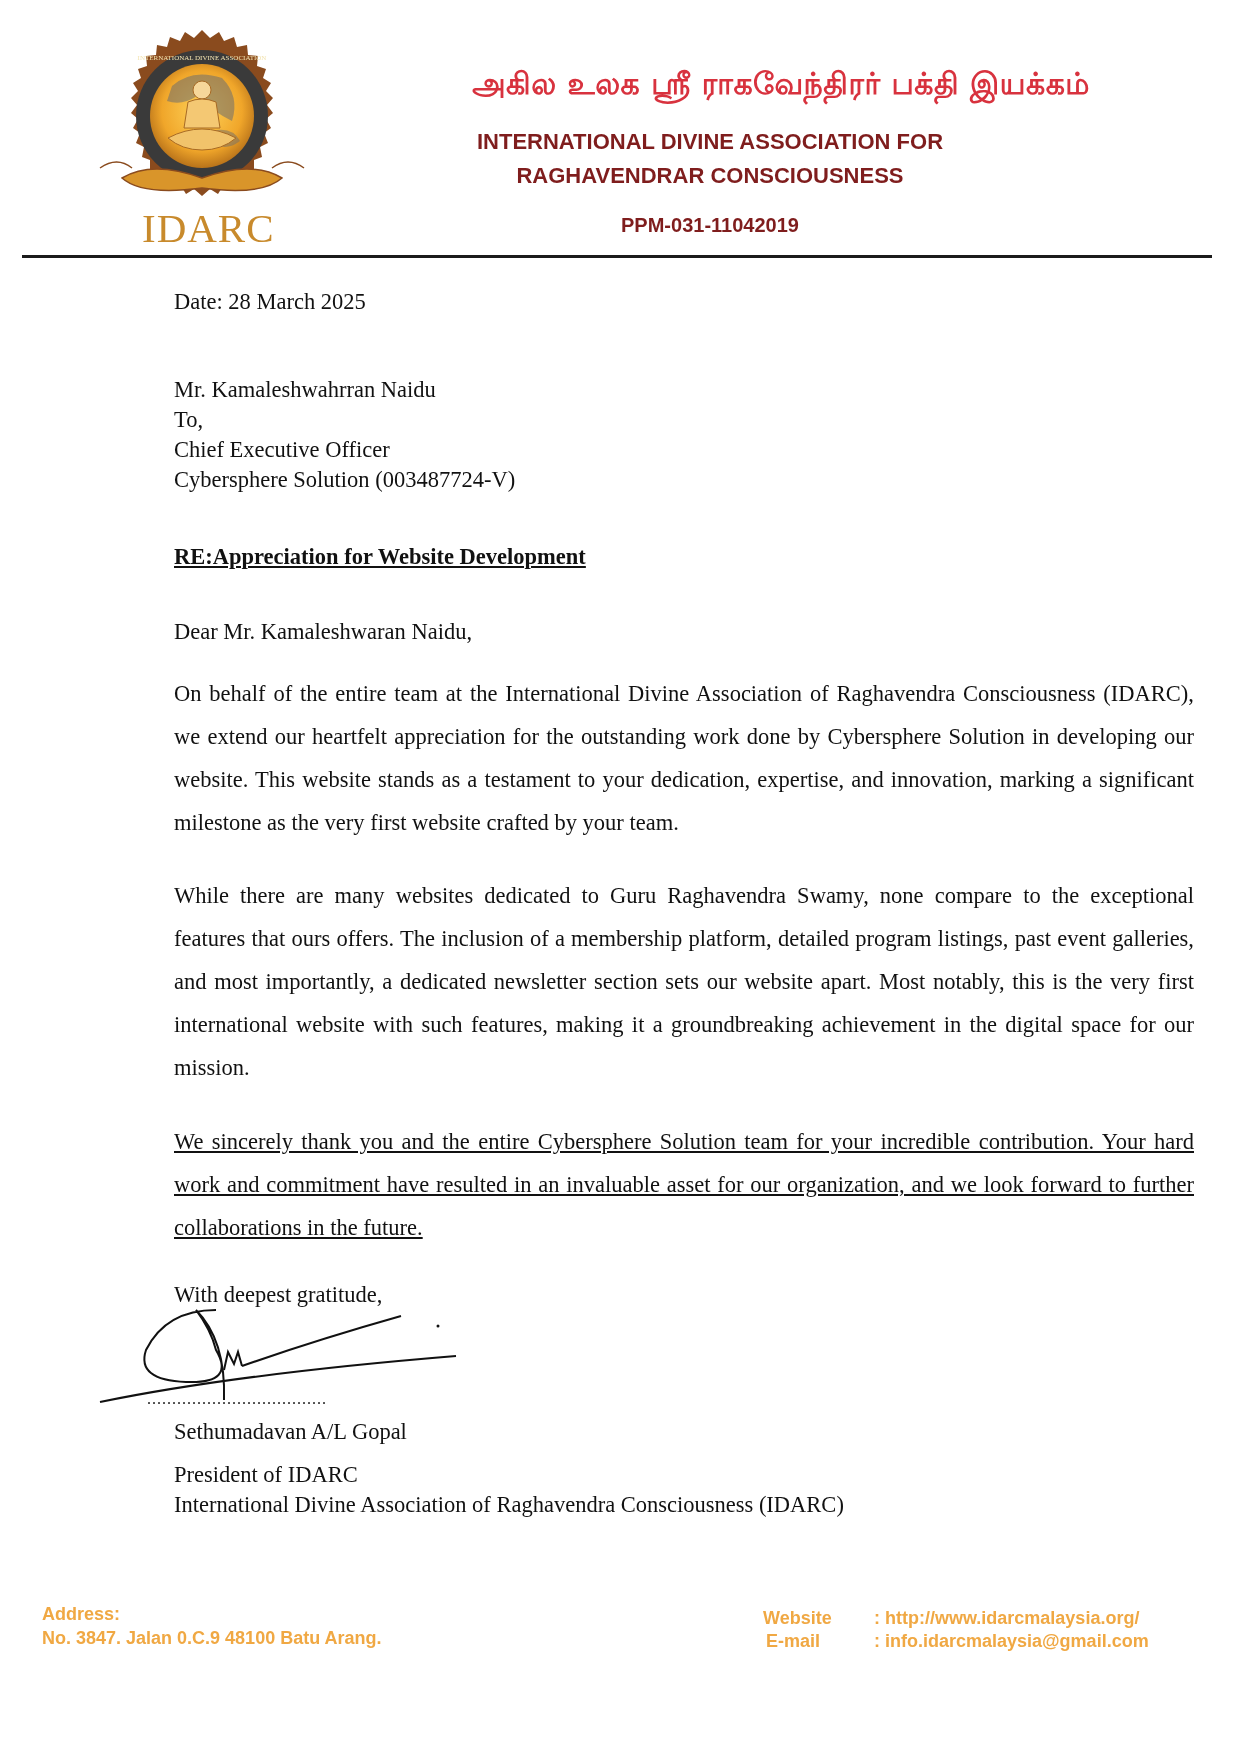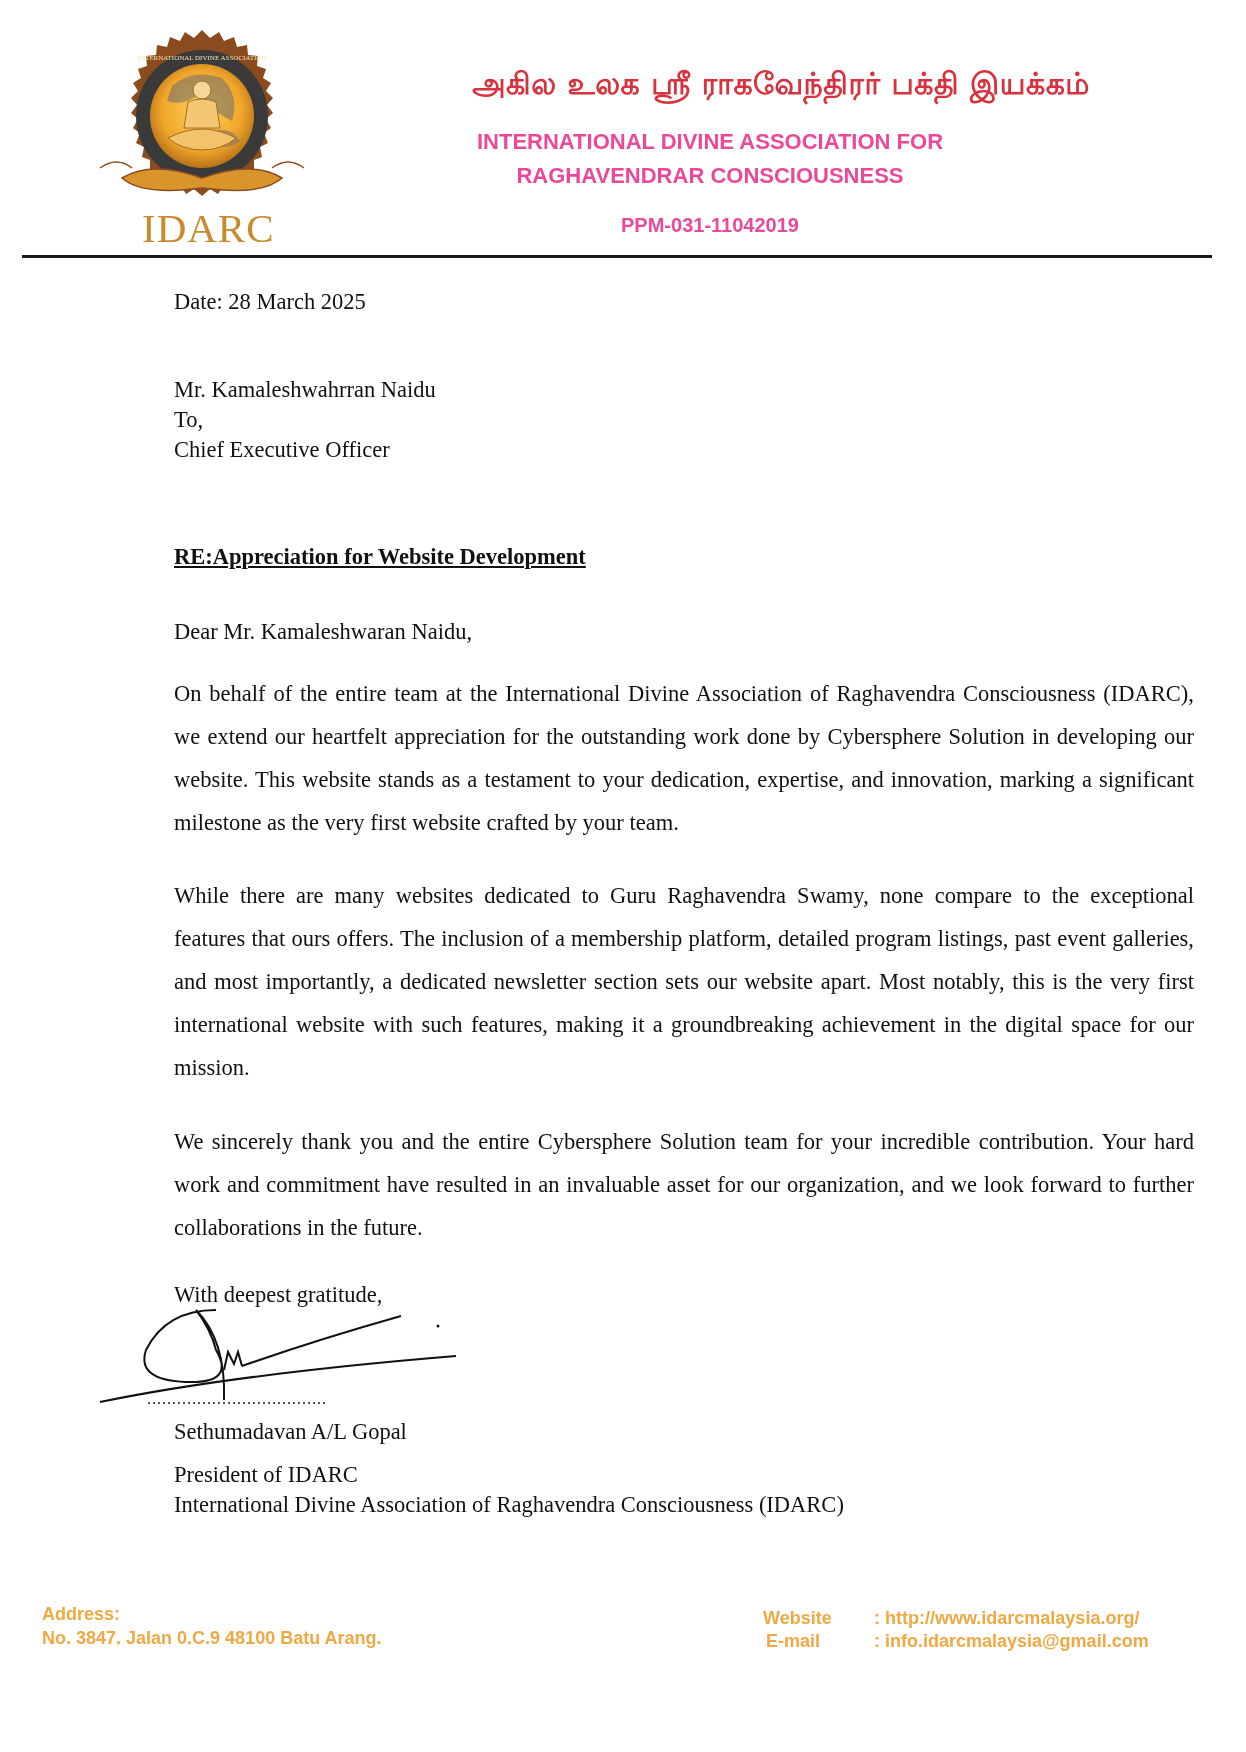--- a/index.html
+++ b/index.html
@@ -7,37 +7,37 @@
          font-family: "Liberation Serif", "DejaVu Serif", serif; color: #111; }
   .abs { position: absolute; }
 
   
   .logo { left: 92px; top: 28px; width: 220px; height: 212px; }
   .tamil { left: 330px; top: 66px; width: 760px; text-align: right;
            font-family: "DejaVu Sans", sans-serif; font-weight: bold;
            font-size: 30px; color: #d8323e; letter-spacing: 0.5px; white-space: nowrap; }
   .org-line { left: 330px; width: 760px; text-align: center;
               font-family: "Liberation Sans", sans-serif; font-weight: bold;
-              color: #ec4899; white-space: nowrap; }
+              color: #7f1d1d; white-space: nowrap; }
   .org1 { top: 129px; font-size: 22px; }
   .org2 { top: 163px; font-size: 22px; }
   .regno { top: 214px; font-size: 20px; }
   .rule { left: 22px; top: 255px; width: 1190px; height: 3px; background: #1b1b1b; }
 
   
   .body-text { left: 147px; width: 1020px; font-size: 22.5px; line-height: 34px; margin-left: 27px; }
   .date { top: 285px; }
   .addr { top: 375px; line-height: 30px; }
   .addr div { white-space: nowrap; }
   .subject { top: 540px; font-weight: bold; text-decoration: underline; }
   .salut { top: 615px; }
   .para { text-align: justify; line-height: 43px; }
   .p1 { top: 672px; }
   .p2 { top: 874px; }
-  .p3 { top: 1120px; }
+  .p3 { top: 1120px; text-decoration: underline; }
   .closing { top: 1278px; }
   .sig { left: 96px; top: 1290px; width: 380px; height: 120px; }
   .dots { left: 147px; top: 1390px; font-size: 16px; letter-spacing: 1px; color: #222; }
   .signer { top: 1415px; }
   .title1 { top: 1460px; line-height: 30px; }
 
   
   .foot { font-family: "Liberation Sans", sans-serif; font-weight: bold;
           color: #f0a843; font-size: 18px; white-space: nowrap; }
   .foot-addr-label { left: 42px; top: 1604px; }
@@ -86,20 +86,21 @@
 <div class="abs org-line org2">RAGHAVENDRAR CONSCIOUSNESS</div>
 <div class="abs org-line regno">PPM-031-11042019</div>
 <div class="abs rule"></div>
 
 <div class="abs body-text date">Date: 28 March 2025</div>
 
 <div class="abs body-text addr">
   <div>Mr. Kamaleshwahrran Naidu</div>
   <div>To,</div>
   <div>Chief Executive Officer</div>
+  <div>Cybersphere Solution (003487724-V)</div>
 </div>
 
 <div class="abs body-text subject">RE:Appreciation for Website Development</div>
 <div class="abs body-text salut">Dear Mr. Kamaleshwaran Naidu,</div>
 
 <div class="abs body-text para p1">On behalf of the entire team at the International Divine Association of Raghavendra Consciousness (IDARC), we extend our heartfelt appreciation for the outstanding work done by Cybersphere Solution in developing our website. This website stands as a testament to your dedication, expertise, and innovation, marking a significant milestone as the very first website crafted by your team.</div>
 <div class="abs body-text para p2">While there are many websites dedicated to Guru Raghavendra Swamy, none compare to the exceptional features that ours offers. The inclusion of a membership platform, detailed program listings, past event galleries, and most importantly, a dedicated newsletter section sets our website apart. Most notably, this is the very first international website with such features, making it a groundbreaking achievement in the digital space for our mission.</div>
 <div class="abs body-text para p3">We sincerely thank you and the entire Cybersphere Solution team for your incredible contribution. Your hard work and commitment have resulted in an invaluable asset for our organization, and we look forward to further collaborations in the future.</div>
 
 <div class="abs body-text closing">With deepest gratitude,</div>

